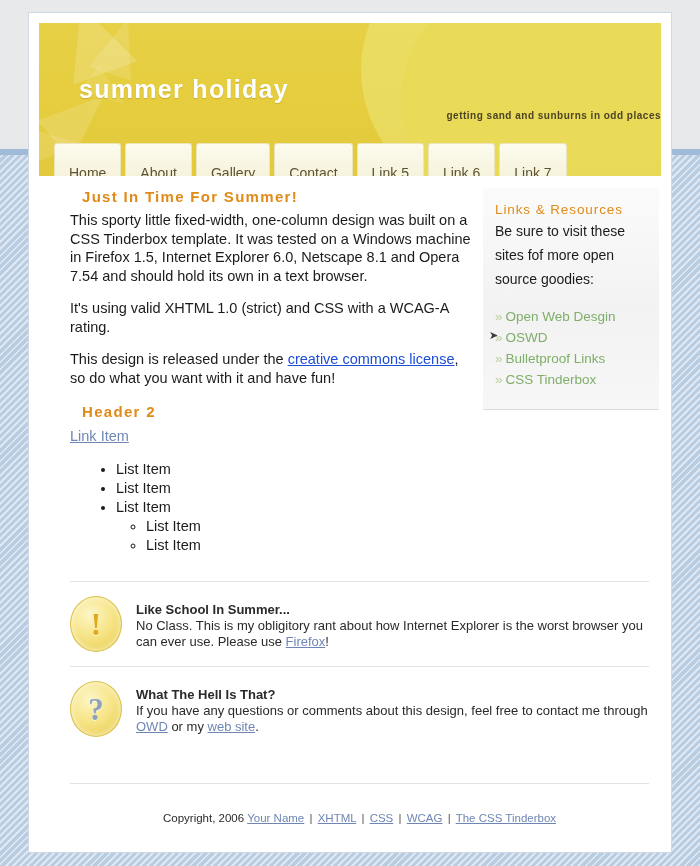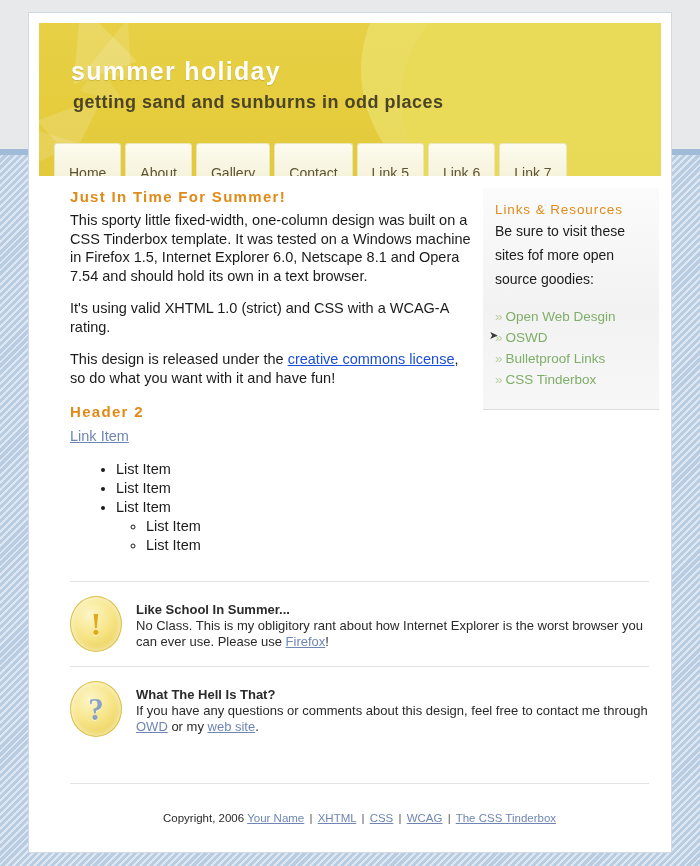--- a/index.html
+++ b/index.html
@@ -106,36 +106,38 @@
           border-left: 20px solid transparent; border-right: 20px solid transparent;
           border-bottom: 52px solid rgba(255,255,255,0.13); background: none;
           transform: rotate(86deg); }
   #ray5 { left: 52px;  top: 46px; width: 0; height: 0;
           border-left: 16px solid transparent; border-right: 16px solid transparent;
           border-bottom: 44px solid rgba(255,255,255,0.10); background: none;
           transform: rotate(126deg); }
 
   #banner-text {
     position: relative;
-    padding: 34px 0 0 32px;
+    padding: 52px 0 0 32px;
+    margin-left: 8px;
   }
   #site-title {
     margin: 0;
     font-size: 25px;
     font-weight: bold;
     letter-spacing: 1.3px;
     color: #ffffff;
     text-shadow: 0 1px 1px rgba(150,120,20,.35);
   }
   #site-tagline {
     margin: 6px 0 0 2px;
-    font-size: 18px;
+    font-size: 10px;
     font-weight: bold;
     letter-spacing: .5px;
     color: #4b4426;
+    text-align: right;
   }
 
   
   #nav {
     position: absolute;
     left: 10px;
     bottom: 0;
     height: 28px;
     display: flex;
     align-items: flex-end;
@@ -169,21 +171,21 @@
     padding: 12px 0 0 31px;
     box-sizing: border-box;
   }
   #sidebar-col {
     flex: 1;
     padding-top: 12px;
     padding-left: 10px;
   }
 
   h2.page-h {
-    margin: 0 0 2px 0;
+    margin: 0 0 2px 12px;
     font-size: 15px;
     font-weight: bold;
     letter-spacing: 1.3px;
     color: #e08a18;
   }
   #main p {
     margin: 6px 0 14px 0;
     font-size: 14.5px;
     line-height: 18.5px;
     color: #1b1b1b;

